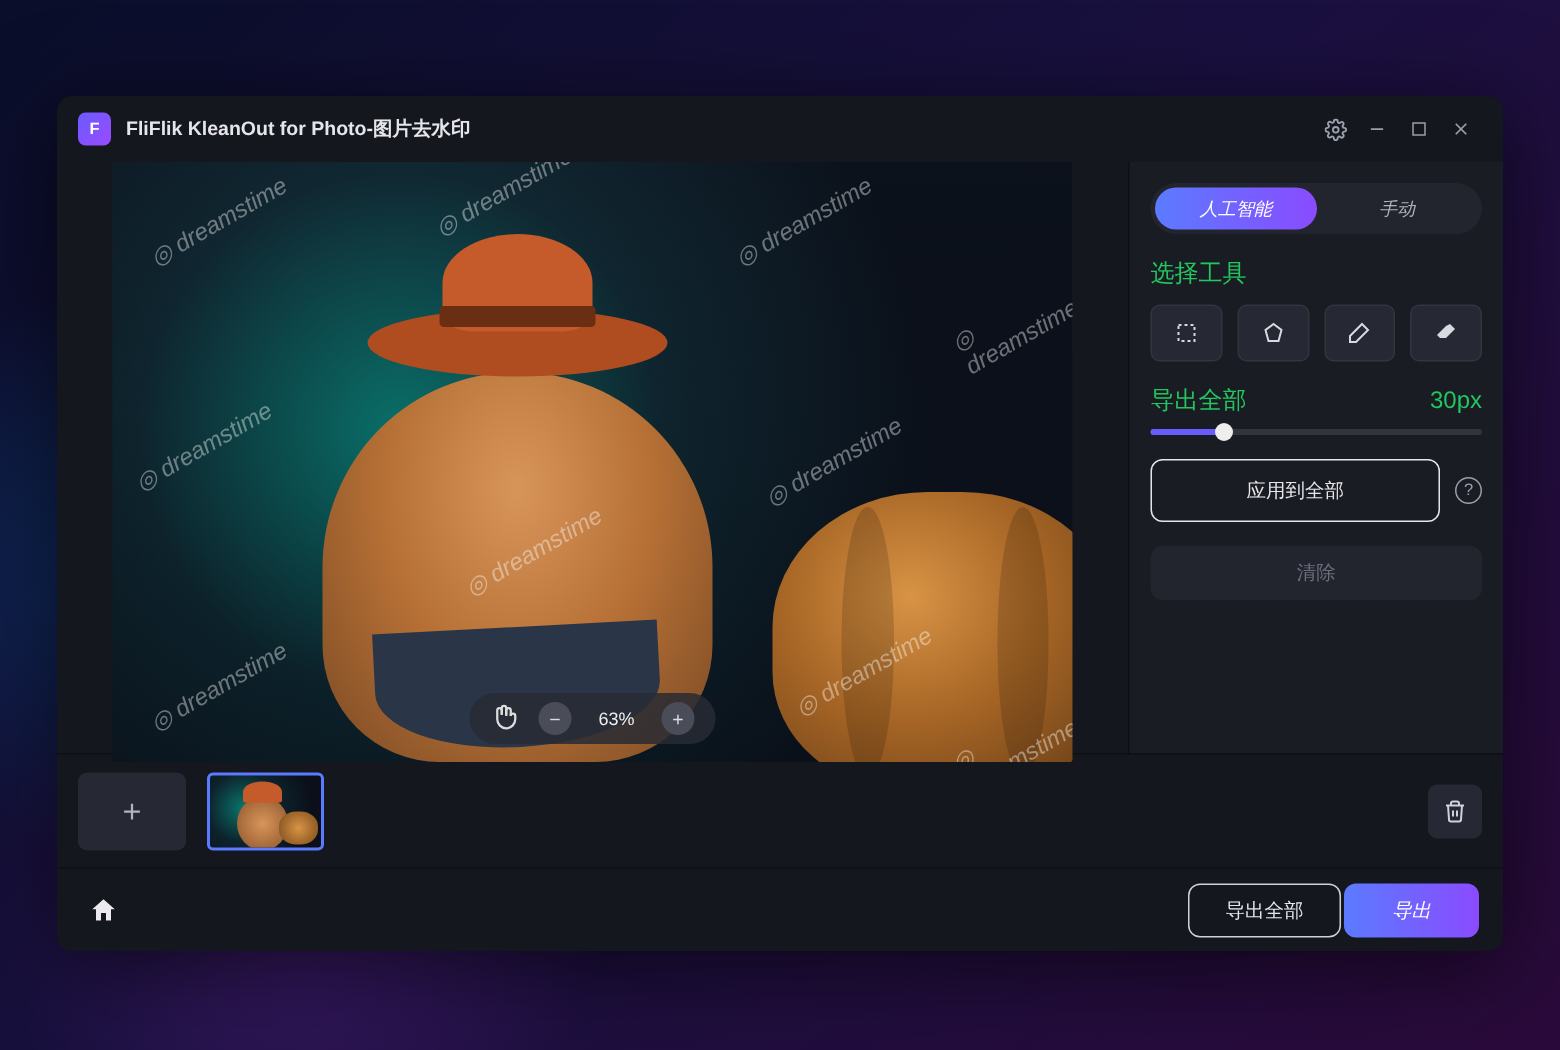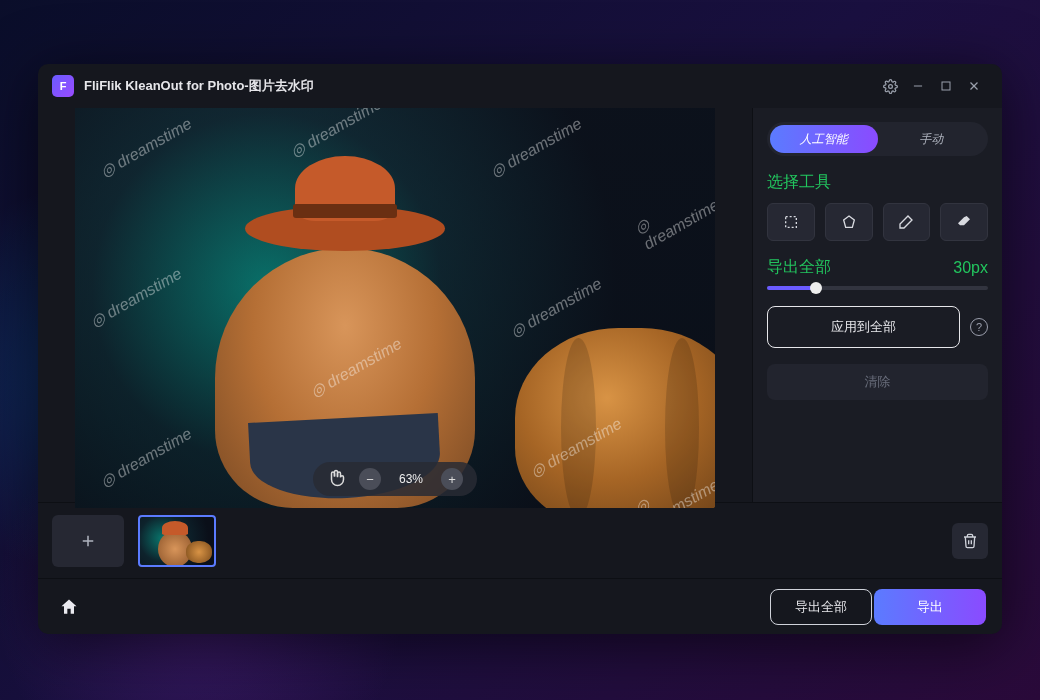--- a/index.html
+++ b/index.html
@@ -109,23 +109,23 @@
 .footer {
   height:56px; border-top:1px solid #0d0f14; display:flex; align-items:center; padding:0 16px; gap:2px;
 }
 .home-btn { width:30px;height:30px;color:#eaeaf0;cursor:pointer;display:flex;align-items:center;justify-content:center; }
 .footer-spacer{flex:1;}
 .export-all-btn {
   height:36px; padding:0 24px; border:1.5px solid #cfd2da; border-radius:8px; background:transparent;
   color:#e6e6ea; font-size:13px; display:flex;align-items:center;justify-content:center; cursor:pointer;
 }
 .export-btn {
-  height:36px; padding:0 43px; border-radius:8px;
+  height:36px; padding:0 32px; border-radius:8px;
   background:linear-gradient(90deg,#5b7bff,#8a4bff); color:#fff; font-size:13px;
-  display:flex;align-items:center;justify-content:center; cursor:pointer; border:none;
+  display:flex;align-items:center;justify-content:center; cursor:pointer; border:none;font-style:italic;
 }
 svg{display:block;}
 </style>
 </head>
 <body>
 <div class="bg-glow-1"></div>
 <div class="bg-glow-2"></div>
 
 <div class="window">
 

